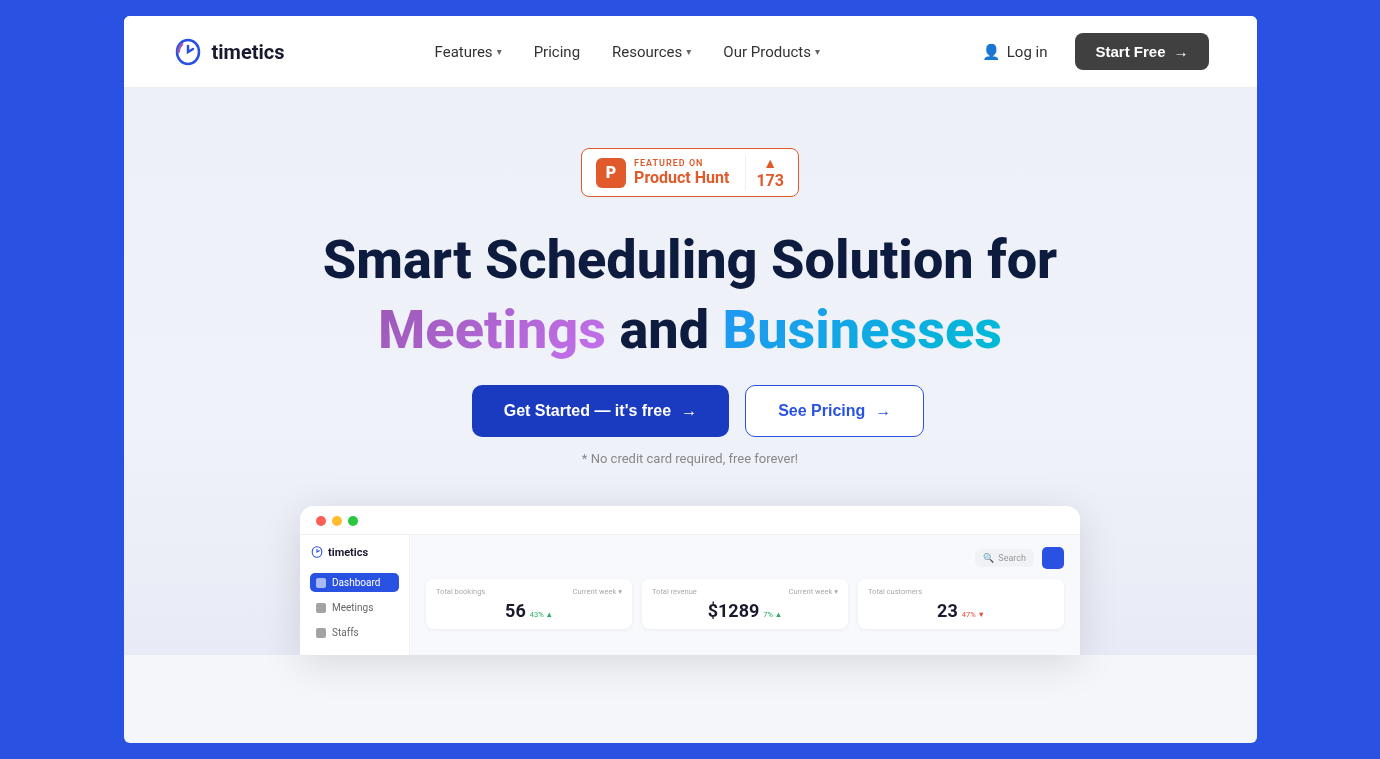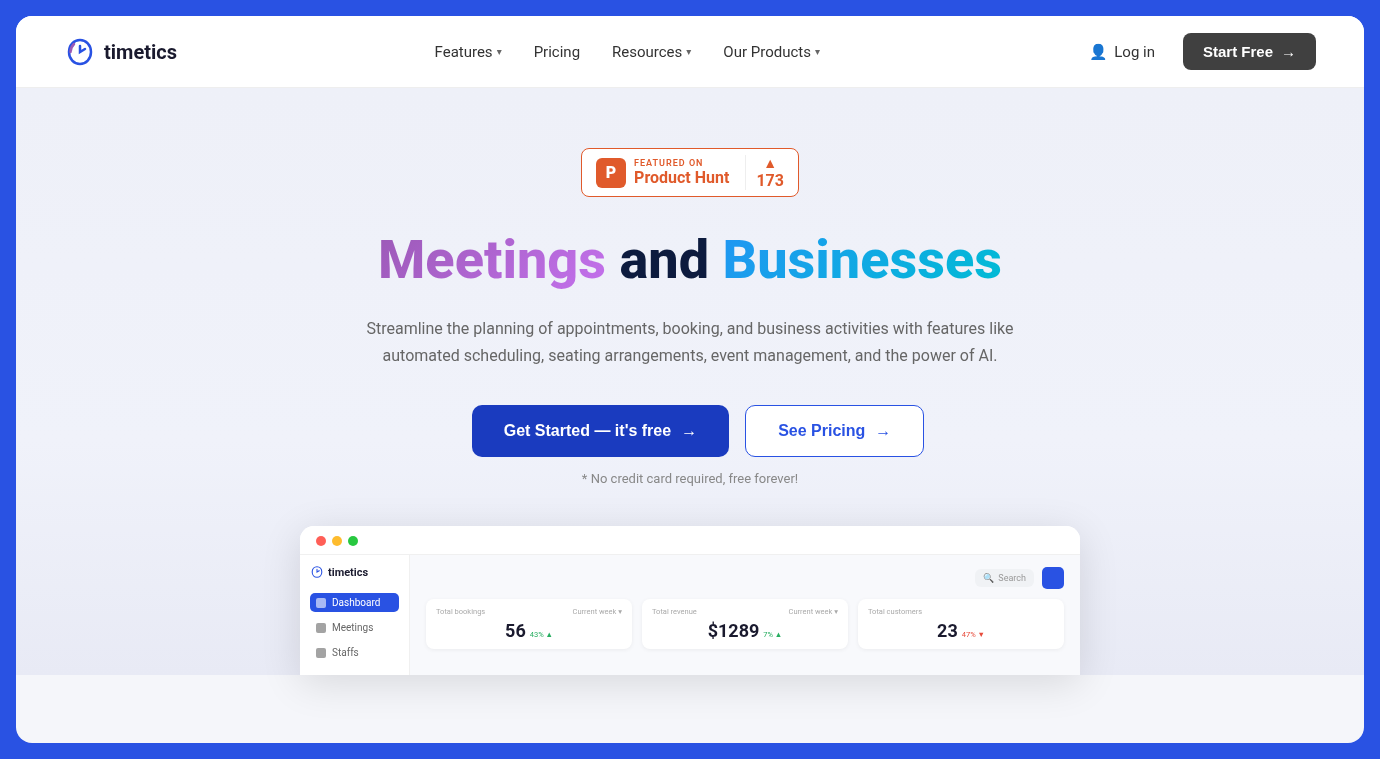--- a/index.html
+++ b/index.html
@@ -6,24 +6,24 @@
     body {
       font-family: -apple-system, BlinkMacSystemFont, 'Segoe UI', Roboto, sans-serif;
       background: #2952e3;
       display: flex;
       align-items: center;
       justify-content: center;
       min-height: 100vh;
       padding: 16px;
     }
     .outer-frame {
-      width: 1348px;
+      width: 1133px;
       min-height: 727px;
       background: #f5f6fa;
-      border-radius: 16px;
+      border-radius: 6px;
       overflow: hidden;
       position: relative;
     }
 
     
     .navbar {
       background: #ffffff;
       display: flex;
       align-items: center;
       justify-content: space-between;
@@ -469,27 +469,27 @@
       <div class="ph-text">
         <span class="ph-featured-label">FEATURED ON</span>
         <span class="ph-name">Product Hunt</span>
       </div>
       <div class="ph-votes">
         <span class="ph-arrow">▲</span>
         <span class="ph-count">173</span>
       </div>
     </div>
 
+    <h1 class="hero-title-line1">Smart Scheduling Solution for</h1>
     <h1 class="hero-title-line2">
       <span class="meetings-text">Meetings</span>
       <span class="and-text"> and </span>
       <span class="businesses-text">Businesses</span>
     </h1>
 
-    <p class="hero-subtitle">Streamline the planning of appointments, booking, and business activities with features like automated scheduling, seating arrangements, event management, and the power of AI.</p>
 
     <div class="cta-buttons">
       <button class="btn-get-started">
         <span>Get Started — it's free</span>
         <span>→</span>
       </button>
       <button class="btn-see-pricing">
         <span>See Pricing</span>
         <span>→</span>
       </button>

